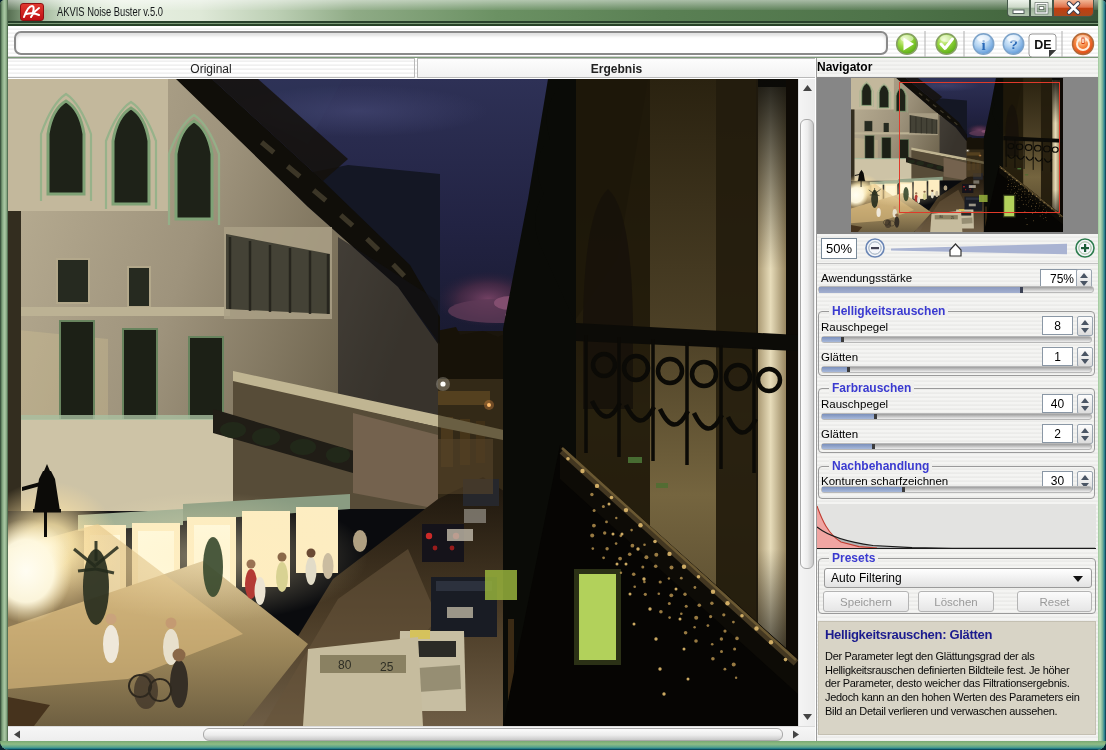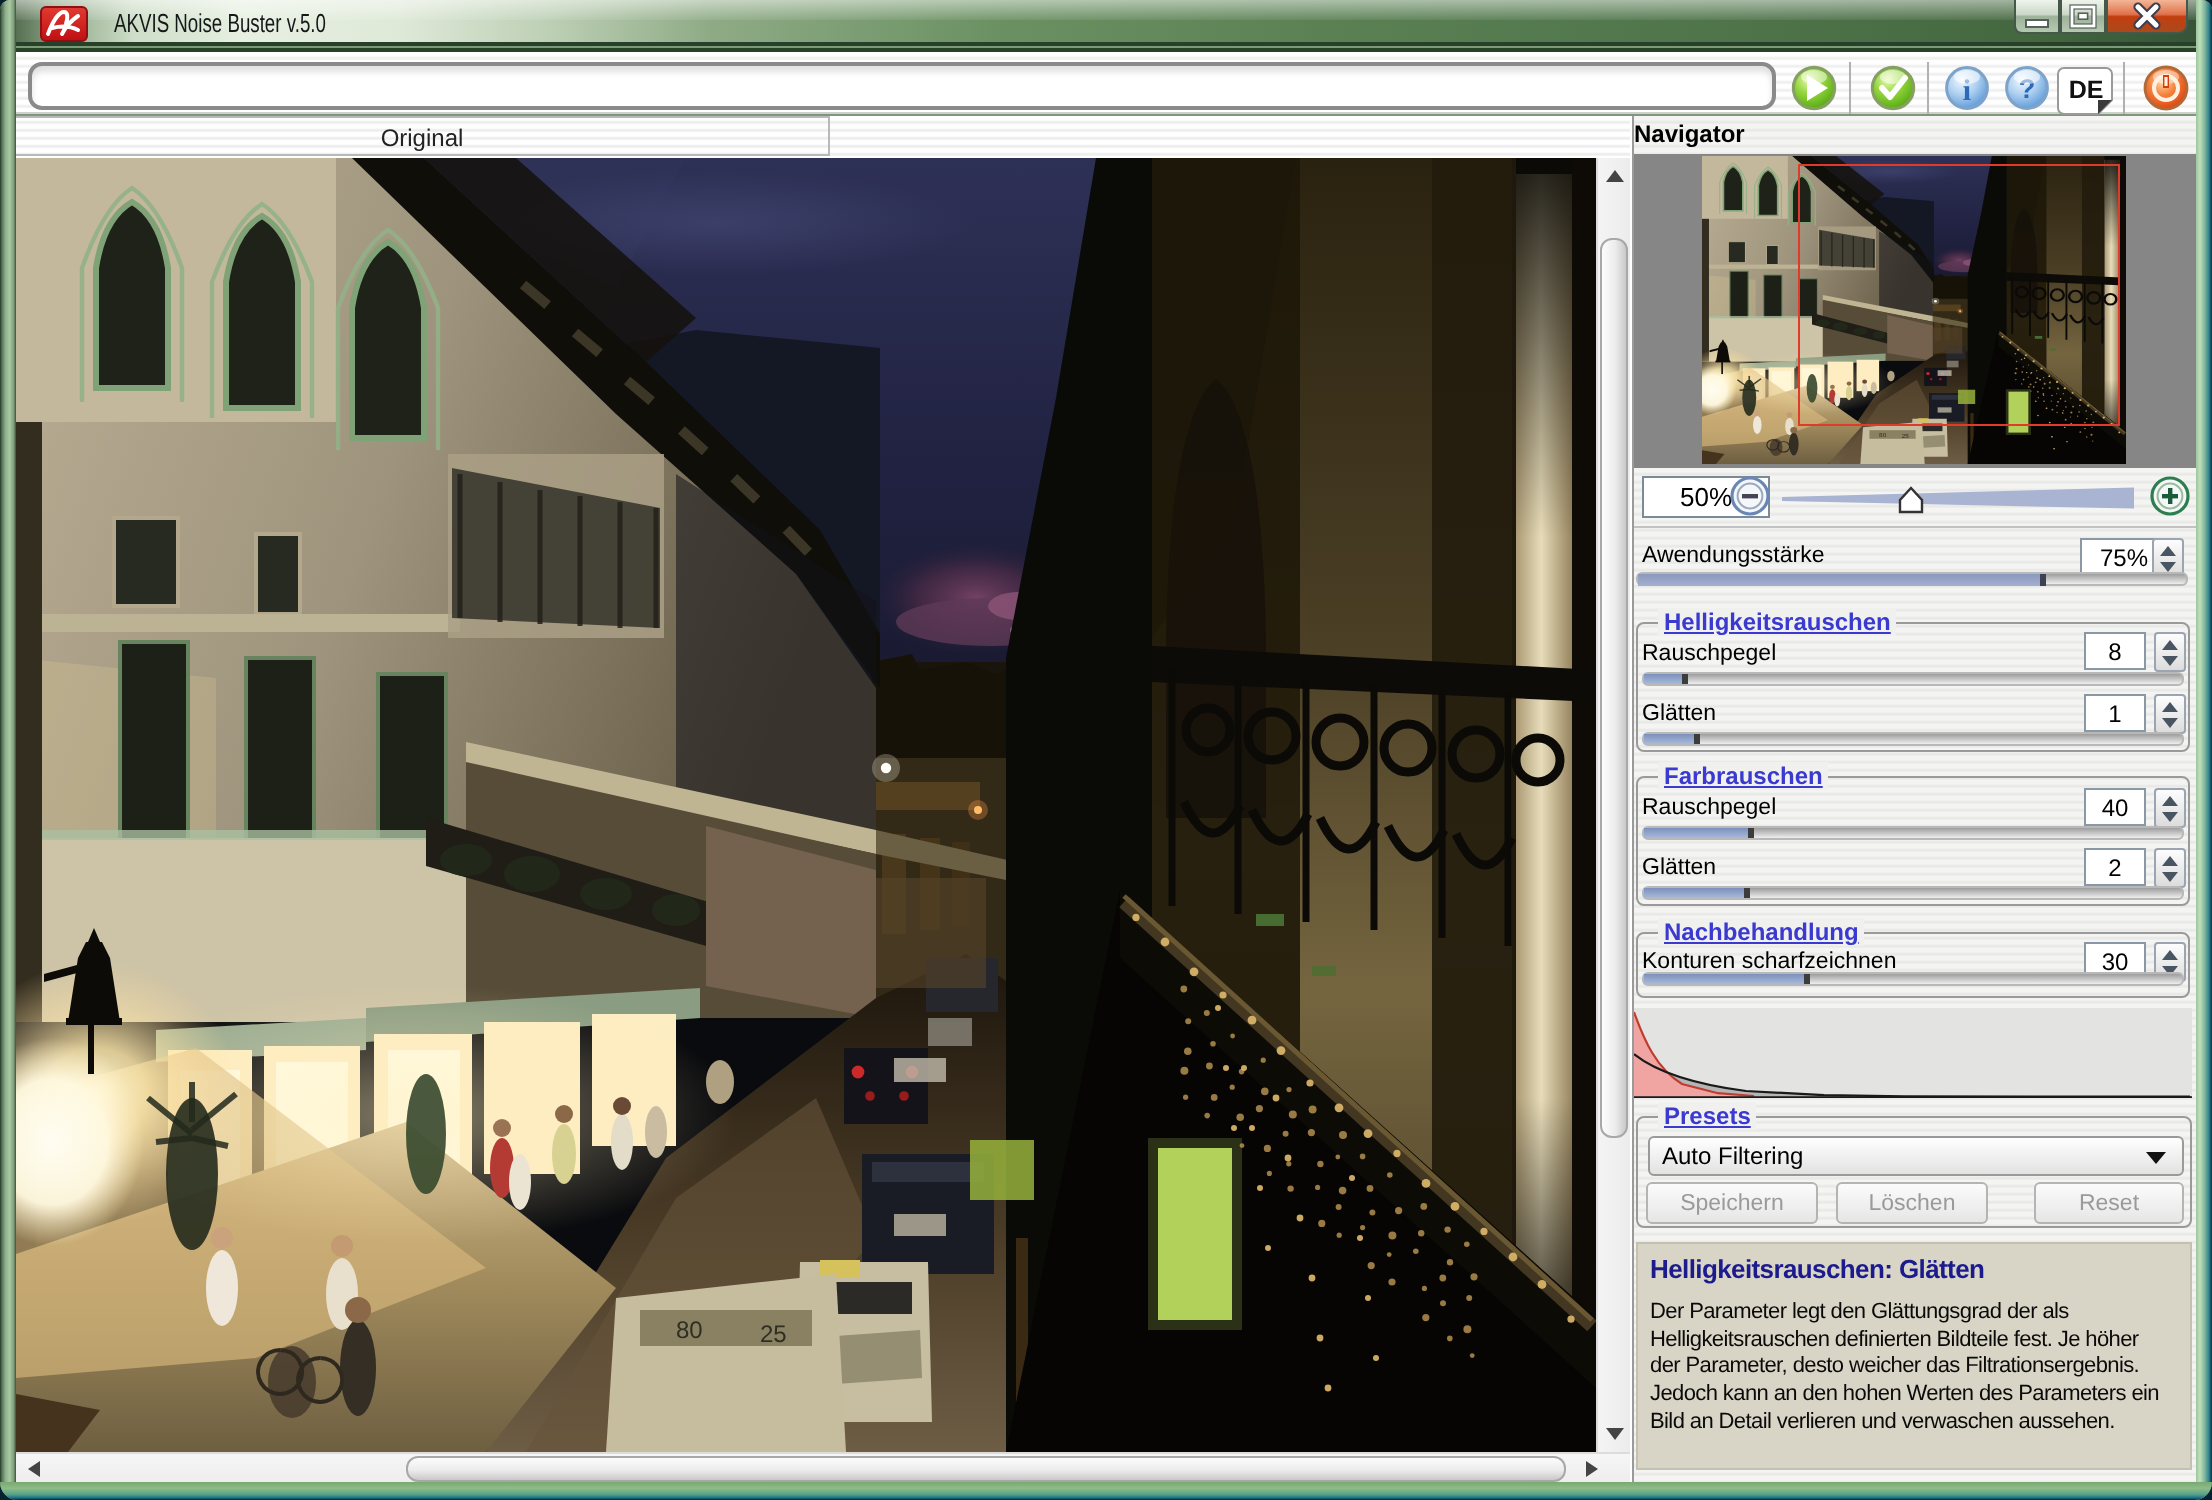--- a/index.html
+++ b/index.html
@@ -48,29 +48,29 @@
 #divider { position:absolute; left:815px; top:58px; width:2px; height:684px; background:#9a9a9a; border-left:1px solid #fff; }
 
 #panel { position:absolute; left:817px; top:58px; width:281px; height:684px;
   background:repeating-linear-gradient(180deg,#f4f4f2 0px,#f4f4f2 2px,#e7e7e5 3px,#efefed 4px); }
 #navhead { position:absolute; left:0; top:0; width:281px; height:19px; font-size:12px; font-weight:bold; text-align:left; line-height:18px; color:#000; }
 #navarea { position:absolute; left:0; top:19px; width:281px; height:157px; background:#868686; }
 #navthumb { position:absolute; left:34px; top:1px; width:212px; height:154px; background:#000; overflow:hidden; }
 #navrect { position:absolute; left:82px; top:5px; width:161px; height:131px; border:1px solid #e03a2a; z-index:5; }
 
 #zoomrow { position:absolute; left:0; top:176px; width:281px; height:28px; }
-#zoombox { position:absolute; left:4px; top:4px; width:64px; height:21px; background:#fff; border:1px solid #7a8a99; font-size:13px; text-align:center; line-height:20px; }
+#zoombox { position:absolute; left:4px; top:4px; width:36px; height:21px; background:#fff; border:1px solid #7a8a99; font-size:13px; text-align:center; line-height:20px; }
 
 .plabel { position:absolute; font-size:11.5px; color:#000; }
 .spinbox { position:absolute; width:31px; height:19px; background:#fff; border:1px solid #8a97a5; font-size:12px; text-align:center; line-height:18px; }
 .spinner { position:absolute; width:16px; height:20px; background:linear-gradient(180deg,#fdfdfd,#dcdcdc); border:1px solid #9aa5b1; border-radius:2px; }
 .groove { position:absolute; height:7px; background:linear-gradient(180deg,#9d9d9d,#eeeeee); border:1px solid #b8b8b8; border-radius:3px; }
 .gfill { position:absolute; height:5px; background:linear-gradient(180deg,#7b90bb,#a8b9da); border-right:3px solid #3c3c3c; }
 .group { position:absolute; border:1px solid #9a9a9a; border-radius:4px; }
-.gtitle { position:absolute; font-size:12px; font-weight:bold; color:#3a3ad0; background:#f0f0ee; padding:0 3px;text-decoration:underline; }
+.gtitle { position:absolute; font-size:12px; font-weight:bold; color:#3a3ad0; background:#f0f0ee; padding:0 3px; }
 
 #dropdown { position:absolute; left:7px; top:510px; width:268px; height:20px; background:linear-gradient(180deg,#ffffff,#e2e2e2); border:1px solid #9a9a9a; border-radius:3px; font-size:12px; line-height:19px; padding-left:6px; }
 .pbtn { position:absolute; top:533px; height:21px; background:linear-gradient(180deg,#fbfbfb,#e6e6e6); border:1px solid #b4b4b4; border-radius:3px; font-size:11.5px; color:#9a9a9a; text-align:center; line-height:20px; }
 #histo { position:absolute; left:0px; top:446px; width:279px; height:45px; }
 
 #help { position:absolute; left:1px; top:563px; width:278px; height:114px; background:#d8d4c6; border:1px solid #c4c0b2; }
 #helphead { position:absolute; left:6px; top:5px; font-size:13px; letter-spacing:-0.3px; font-weight:bold; color:#1b1b8e; }
 #helpbody { position:absolute; left:6px; top:28px; font-size:11px; letter-spacing:-0.3px; line-height:13.7px; color:#0a0a0a; white-space:nowrap; }
 .spArrows { position:absolute; left:3px; top:2px; width:9px; height:15px;
   background:
@@ -146,20 +146,21 @@
         <ellipse cx="1013.5" cy="36.5" rx="6.5" ry="3.5" fill="#fff" opacity="0.55"></ellipse>
         <ellipse cx="1083" cy="36.5" rx="6.5" ry="3.5" fill="#fff" opacity="0.45"></ellipse>
         <circle cx="1083" cy="42" r="6" fill="none" stroke="#fff0e0" stroke-width="2"></circle>
         <line x1="1083" y1="35.5" x2="1083" y2="42" stroke="#d83c0c" stroke-width="3"></line>
         <line x1="1083" y1="36.5" x2="1083" y2="41" stroke="#fff0e0" stroke-width="1.6"></line>
       </g>
     </svg>
   </div>
   <div id="tabs">
     <div class="tab" id="tab1">Original</div>
+    <div class="tab" id="tab2">Ergebnis</div>
   </div>
   <div id="photo">
   <svg width="790" height="647" viewBox="0 0 790 647">
   <defs>
     <linearGradient id="sky" x1="0" y1="0" x2="0" y2="1">
       <stop offset="0" stop-color="#2e3156"></stop>
             <stop offset="0.5" stop-color="#222343"></stop>
             <stop offset="1" stop-color="#17182c"></stop>
     </linearGradient>
     <radialGradient id="cloud" cx="0.5" cy="0.5" r="0.5">

